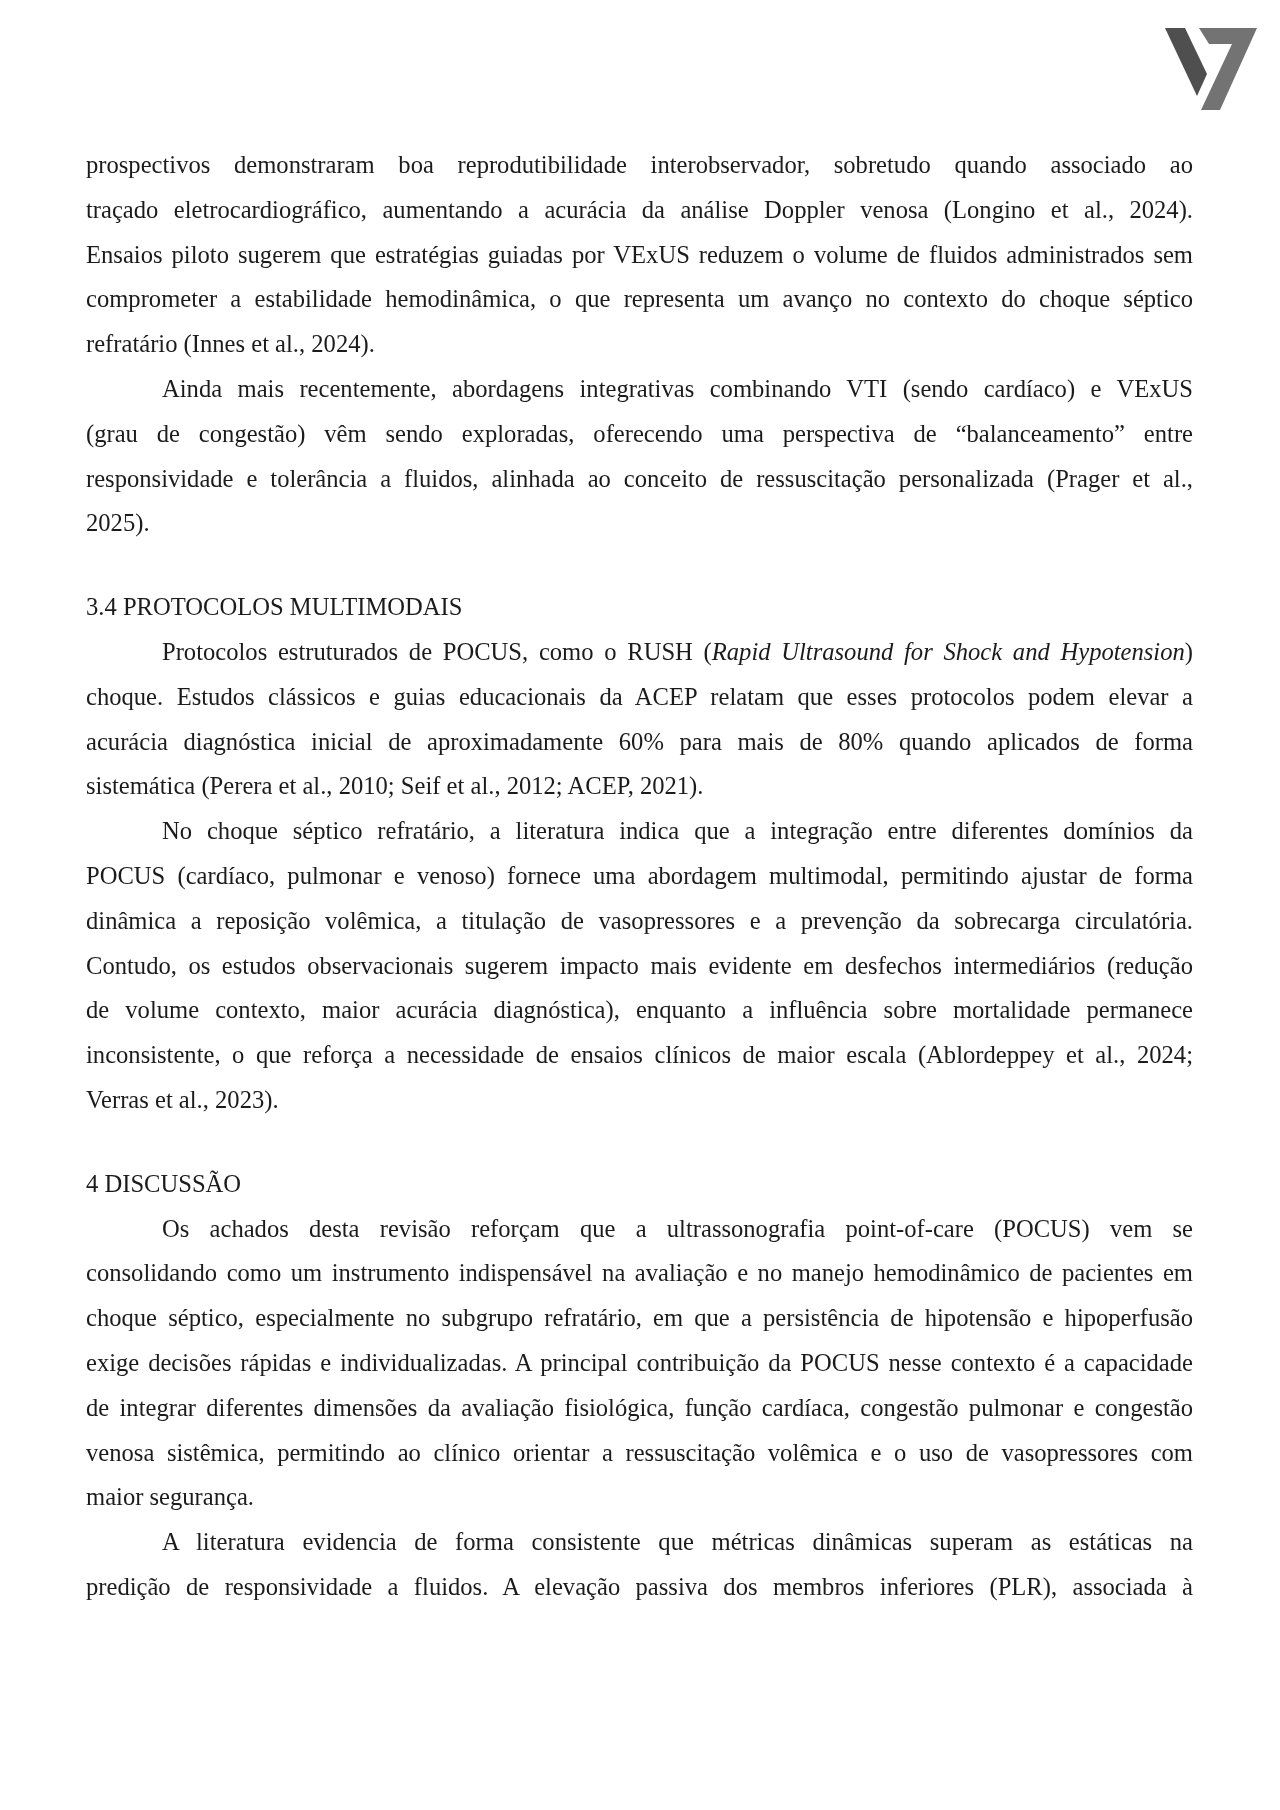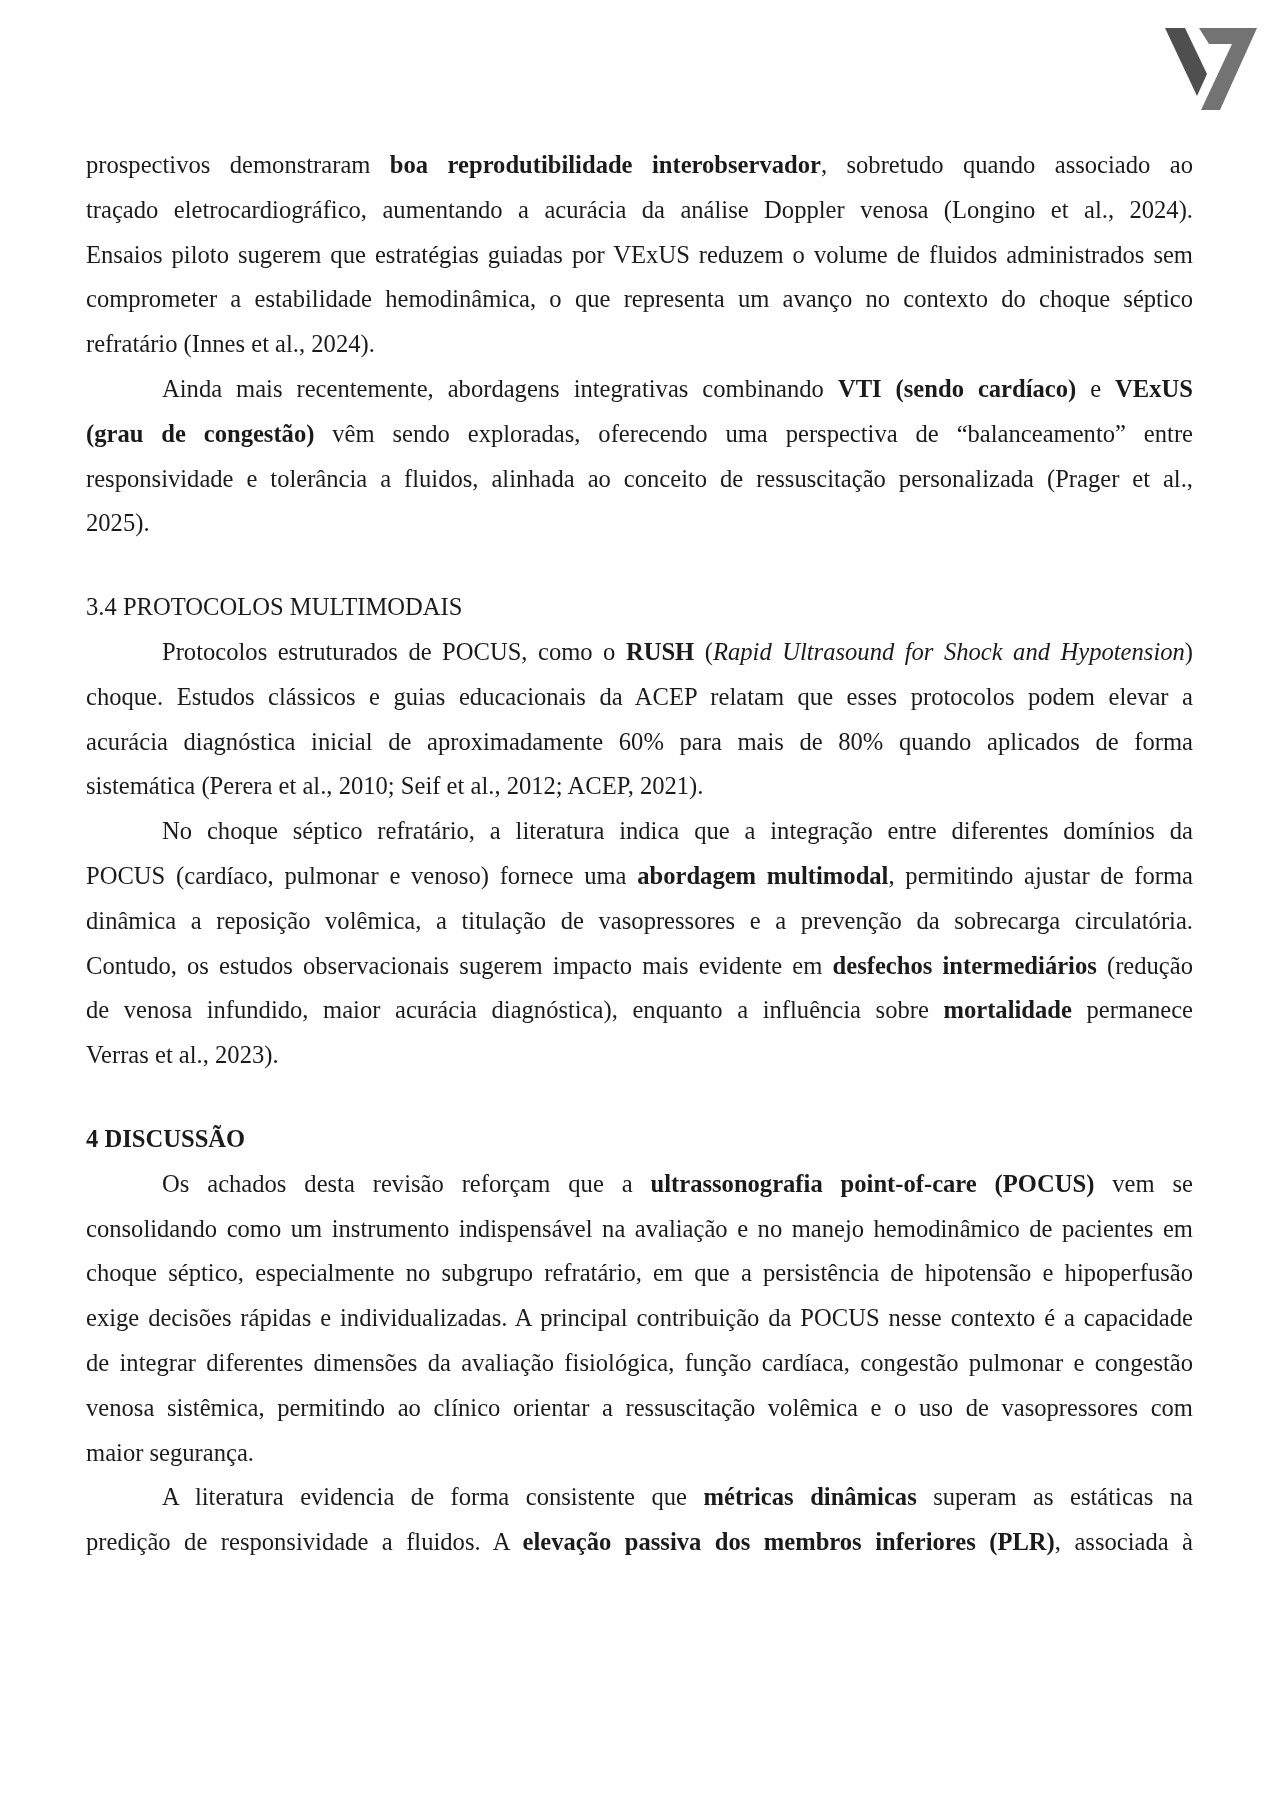--- a/index.html
+++ b/index.html
@@ -5,21 +5,21 @@
   html, body { margin: 0; padding: 0; background: #ffffff; }
   body { width: 1280px; height: 1810px; position: relative; overflow: hidden; }
   .page { position: absolute; left: 86px; top: 0; width: 1107px; font-family: "Liberation Serif", serif; font-size: 24.6px; color: #1b1b1b; }
   .logo { position: absolute; left: 1162px; top: 24px; width: 98px; height: 90px; }
   .content { position: absolute; top: 143px; left: 0; width: 1107px; }
   .line { display: block; height: 44.8px; line-height: 44.8px; white-space: nowrap; text-align: justify; text-align-last: justify; }
   .line.last { text-align: center; text-align-last: left; }
   .line.indent { padding-left: 76px; }
   .line.heading { text-align: right; text-align-last: left; }
   .gap { height: 39px; }
-  .b { font-weight: bold; }
+  .b { font-weight: normal; }
   .i { font-style: italic; }
 </style>
 </head>
 <body>
 
 <div class="logo">
   <svg width="98" height="90" viewBox="0 0 98 90">
     <polygon id="logo-left" points="3,4 23,4 45,50 35,72" fill="#4f4f4f"></polygon>
     <polygon id="logo-right" points="37,4 95,4 58,86 39,86 70,20 47,20" fill="#737373"></polygon>
   </svg>
@@ -46,21 +46,22 @@
         <div class="line indent"><span class="">Protocolos estruturados de POCUS, como o </span><span class="b">RUSH</span><span class=""> (</span><span class="i">Rapid Ultrasound for Shock and Hypotension</span><span class="">)</span></div>
         <div class="line"><span class="">choque. Estudos clássicos e guias educacionais da ACEP relatam que esses protocolos podem elevar a</span></div>
         <div class="line"><span class="">acurácia diagnóstica inicial de aproximadamente 60% para mais de 80% quando aplicados de forma</span></div>
         <div class="line last"><span class="">sistemática (Perera et al., 2010; Seif et al., 2012; ACEP, 2021).</span></div>
       </div>
       <div>
         <div class="line indent"><span class="">No choque séptico refratário, a literatura indica que a integração entre diferentes domínios da</span></div>
         <div class="line"><span class="">POCUS (cardíaco, pulmonar e venoso) fornece uma </span><span class="b">abordagem multimodal</span><span class="">, permitindo ajustar de forma</span></div>
         <div class="line"><span class="">dinâmica a reposição volêmica, a titulação de vasopressores e a prevenção da sobrecarga circulatória.</span></div>
         <div class="line"><span class="">Contudo, os estudos observacionais sugerem impacto mais evidente em </span><span class="b">desfechos intermediários</span><span class=""> (redução</span></div>
-        <div class="line"><span class="">de venosa infundido, maior acurácia diagnóstica), enquanto a influência sobre </span><span class="b">mortalidade</span><span class=""> permanece</span></div>
+        <div class="line"><span class="">de volume contexto, maior acurácia diagnóstica), enquanto a influência sobre </span><span class="b">mortalidade</span><span class=""> permanece</span></div>
+        <div class="line"><span class="">inconsistente, o que reforça a necessidade de ensaios clínicos de maior escala (Ablordeppey et al., 2024;</span></div>
         <div class="line last"><span class="">Verras et al., 2023).</span></div>
       </div>
       <div class="gap"></div>
       <div class="line heading b">4 DISCUSSÃO</div>
       <div>
         <div class="line indent"><span class="">Os achados desta revisão reforçam que a </span><span class="b">ultrassonografia point-of-care (POCUS)</span><span class=""> vem se</span></div>
         <div class="line"><span class="">consolidando como um instrumento indispensável na avaliação e no manejo hemodinâmico de pacientes em</span></div>
         <div class="line"><span class="">choque séptico, especialmente no subgrupo refratário, em que a persistência de hipotensão e hipoperfusão</span></div>
         <div class="line"><span class="">exige decisões rápidas e individualizadas. A principal contribuição da POCUS nesse contexto é a capacidade</span></div>
         <div class="line"><span class="">de integrar diferentes dimensões da avaliação fisiológica, função cardíaca, congestão pulmonar e congestão</span></div>

